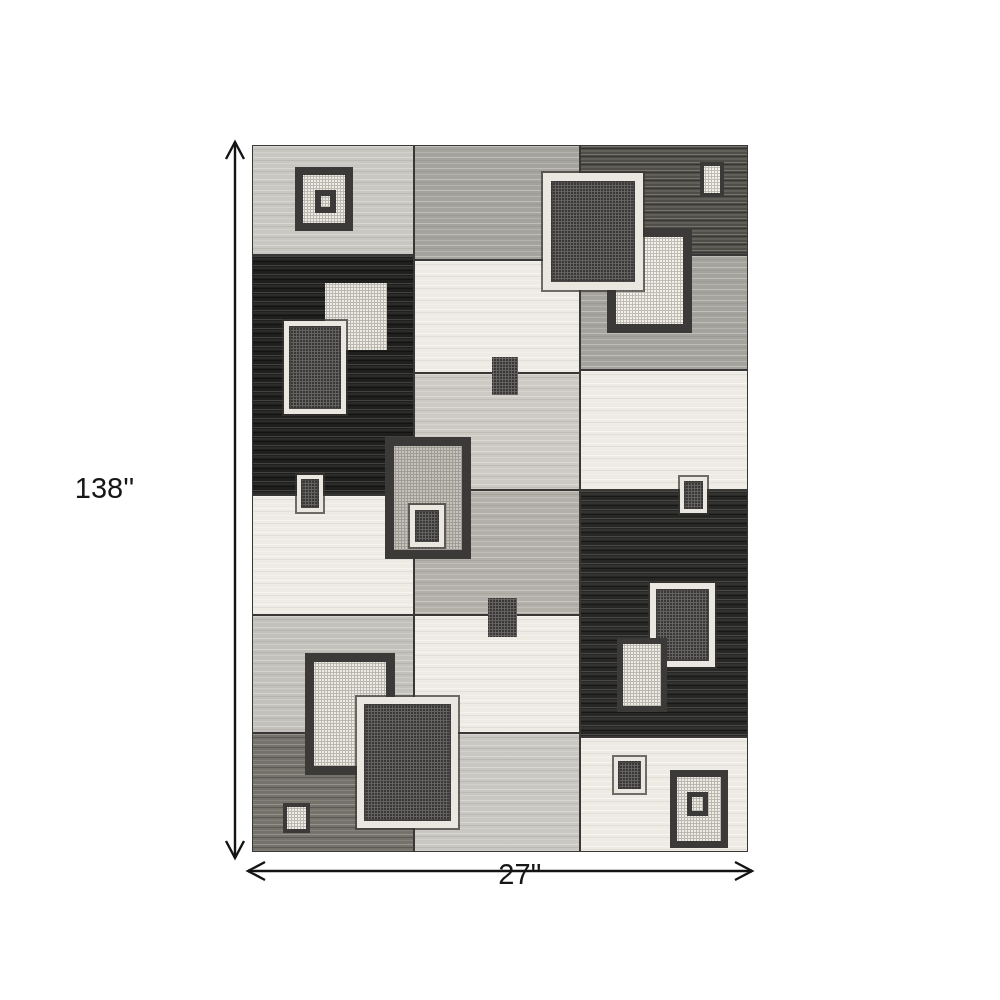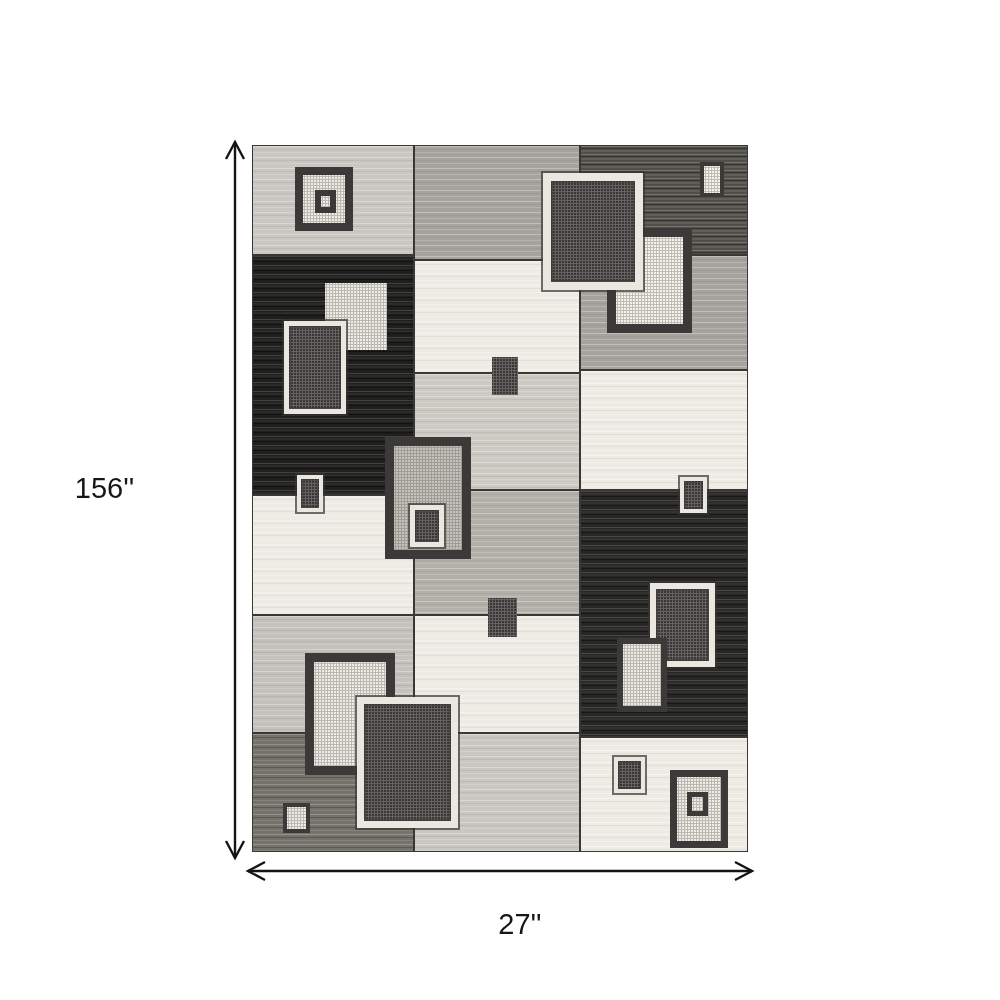--- a/index.html
+++ b/index.html
@@ -39,21 +39,21 @@
   .tex-speckle-light{background-image:radial-gradient(rgba(70,66,58,.30) 1px, rgba(0,0,0,0) 1.4px);
     background-size:3px 3px;}
   .tex-speckle-dark{background-image:radial-gradient(rgba(255,255,255,.22) 1px, rgba(0,0,0,0) 1.4px);
     background-size:3px 3px;}
 
   .dim-label{
     position:absolute;color:#161616;font-size:29px;line-height:1.1;
     text-align:center;white-space:nowrap;
   }
   #height-label{left:52px;top:473px;width:105px;}
-  #width-label{left:465px;top:909px;width:110px;}
+  #width-label{left:465px;top:859px;width:110px;}
   .dim-arrow{position:absolute;}
   #v-arrow{left:218px;top:134px;}
   #h-arrow{left:238px;top:854px;}
 </style>
 </head>
 <body>
 
 <div id="stage">
 
   <div id="rug">
@@ -101,17 +101,17 @@
     <polyline points="8,25 17,8 26,25" fill="none" stroke="#141414" stroke-width="2.4"></polyline>
     <polyline points="8,707 17,724 26,707" fill="none" stroke="#141414" stroke-width="2.4"></polyline>
   </svg>
 
   <svg id="h-arrow" class="dim-arrow" width="524" height="34" viewBox="0 0 524 34">
     <line x1="10" y1="17" x2="514" y2="17" stroke="#141414" stroke-width="2.4"></line>
     <polyline points="27,8 10,17 27,26" fill="none" stroke="#141414" stroke-width="2.4"></polyline>
     <polyline points="497,8 514,17 497,26" fill="none" stroke="#141414" stroke-width="2.4"></polyline>
   </svg>
 
-  <div id="height-label" class="dim-label">156''</div>
+  <div id="height-label" class="dim-label">138''</div>
 
   <div id="width-label" class="dim-label">27''</div>
 
 </div>
 
 </body></html>

